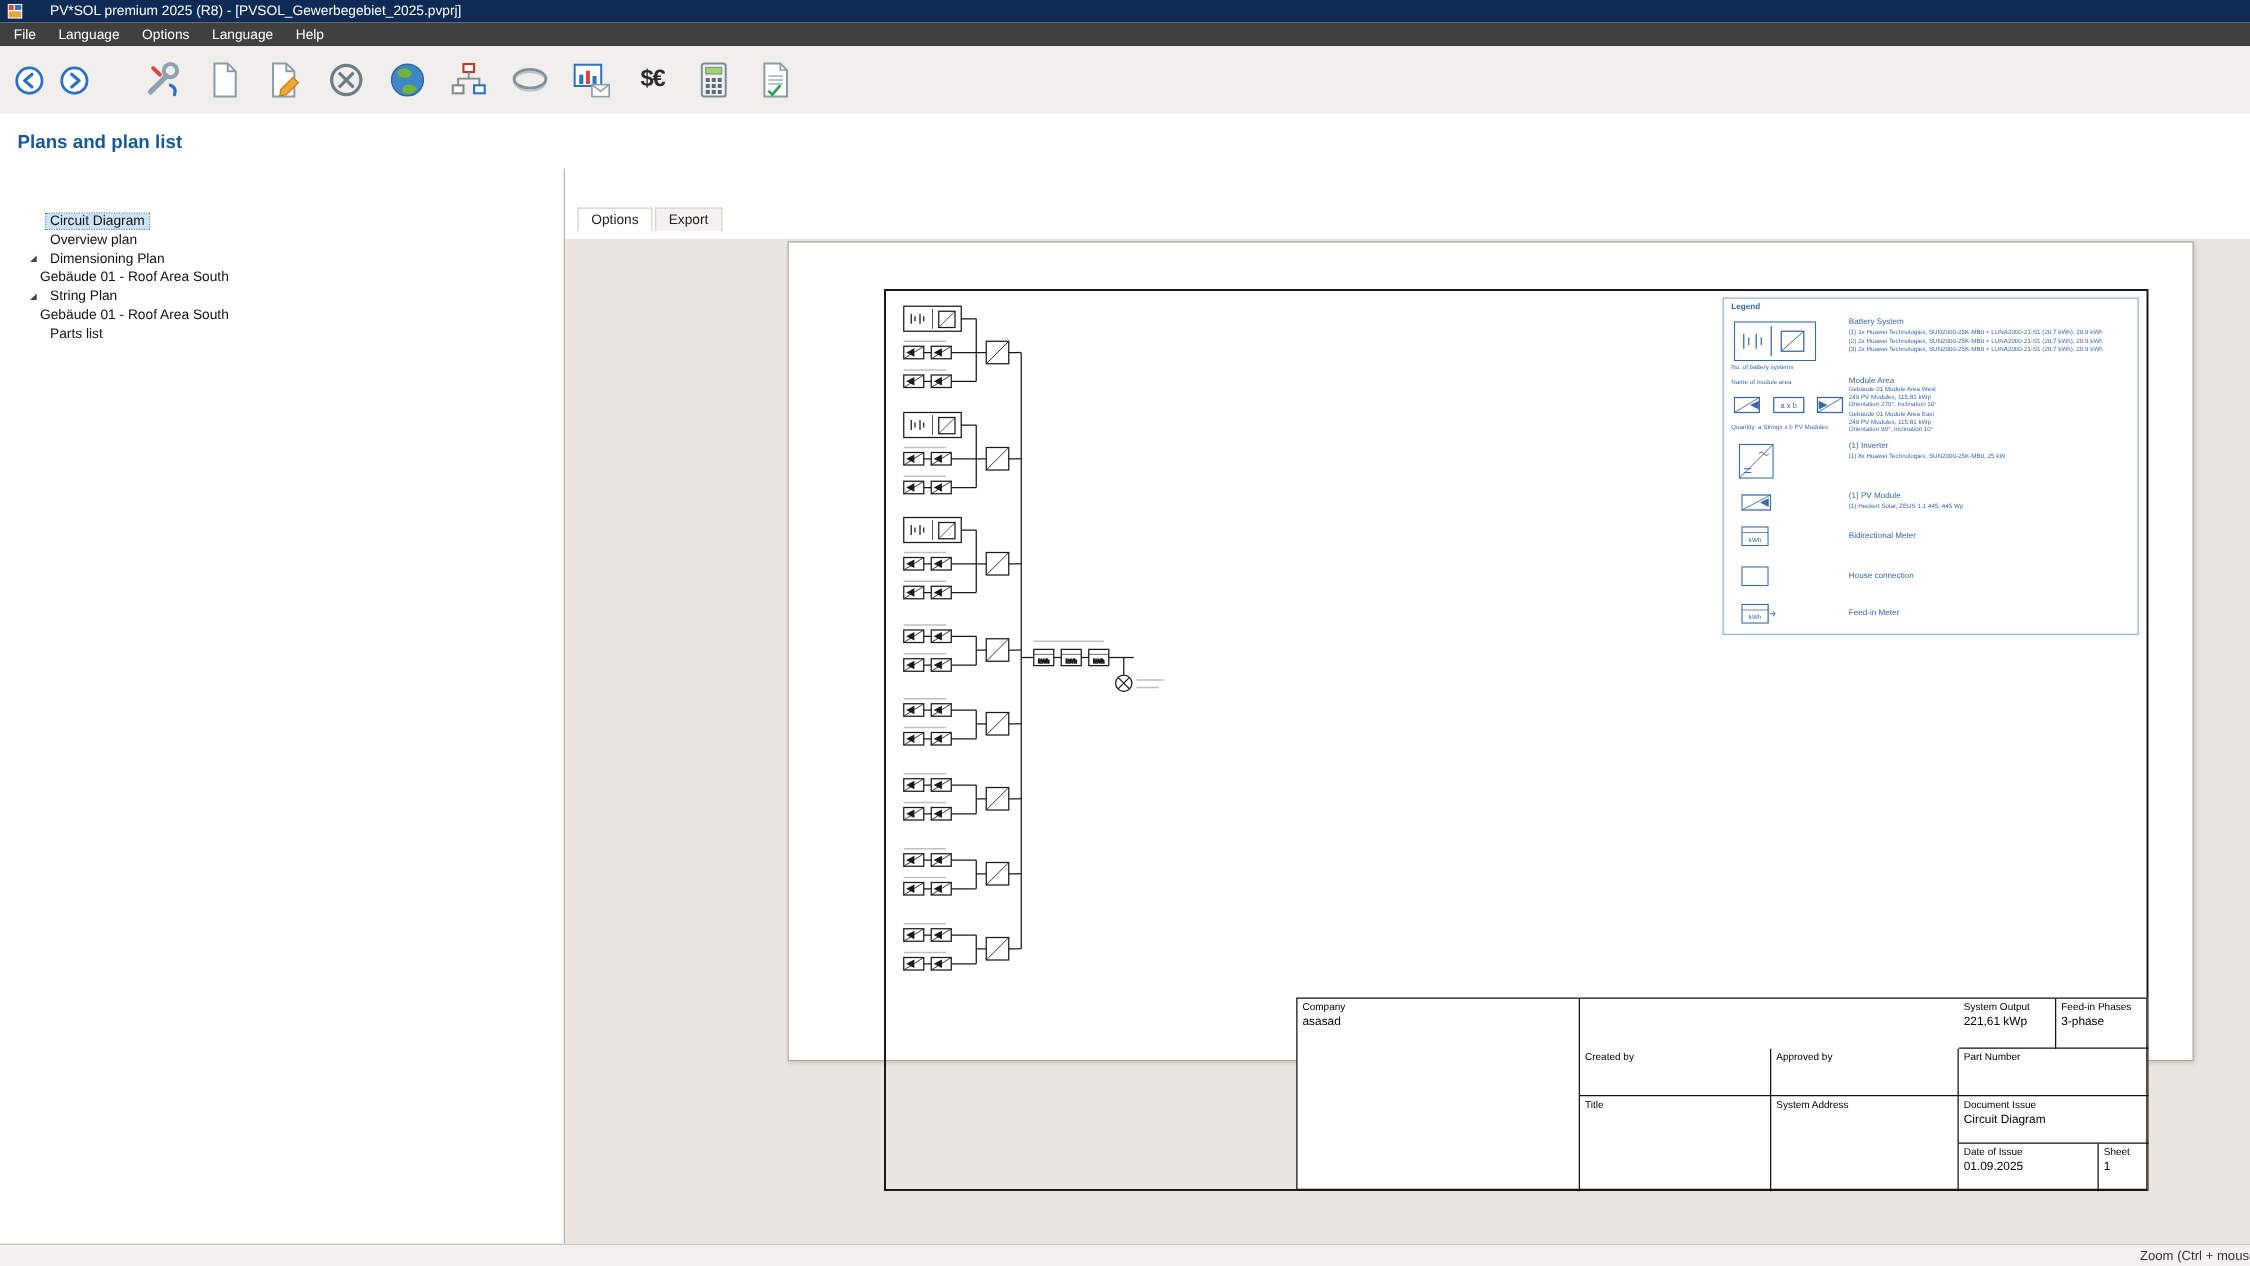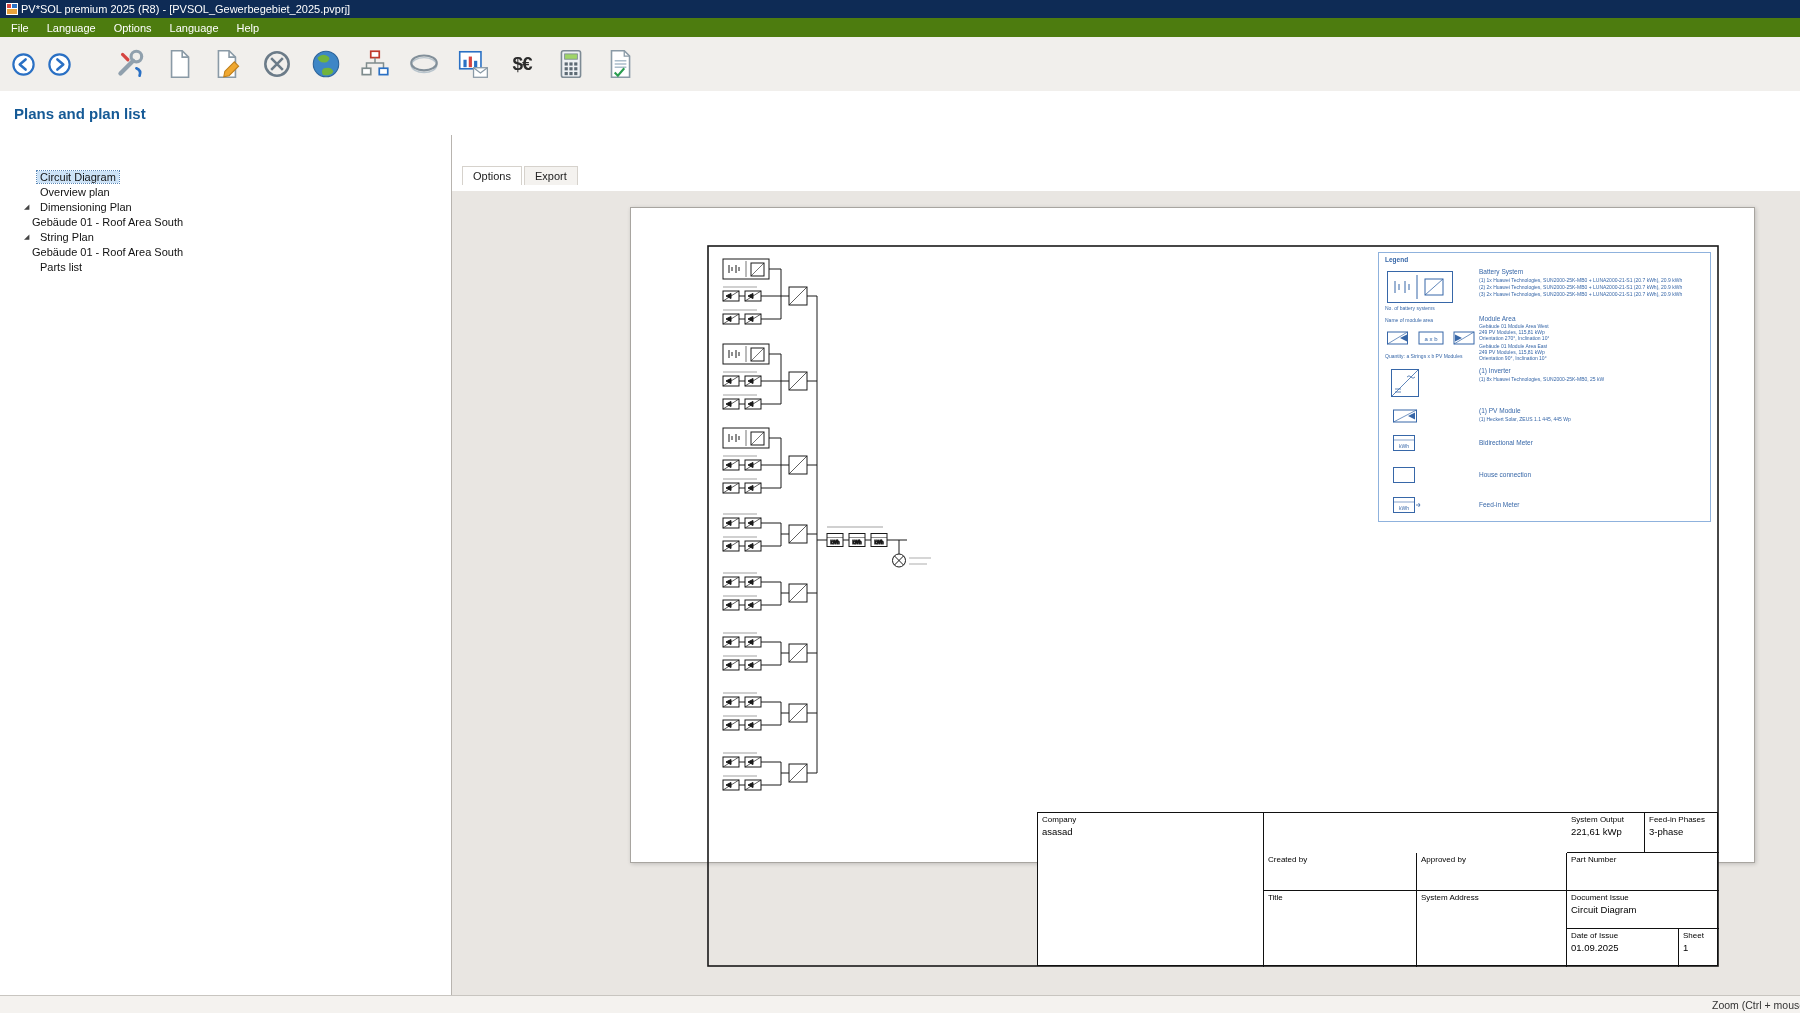--- a/index.html
+++ b/index.html
@@ -1,20 +1,20 @@
 <!DOCTYPE html>
 <html><head>
 <meta charset="utf-8">
 <style>
   *{margin:0;padding:0;box-sizing:border-box}
   html,body{width:1800px;height:1013px}
   body{font-family:"Liberation Sans",sans-serif;background:#fff;overflow:hidden;position:relative}
 
-  .titlebar{height:18px;background:#0e2b55;color:#fff;font-size:11px;display:flex;align-items:center;padding:0 6px;gap:3px}
-  .menubar{height:19px;background:#4d7c0f;color:#fff;font-size:11px;display:flex;align-items:center;padding-left:2px}
+  .titlebar{height:18px;background:#0e2b55;color:#fff;font-size:11px;display:flex;align-items:center;padding:0 6px;gap:22px}
+  .menubar{height:19px;background:#404040;color:#fff;font-size:11px;display:flex;align-items:center;padding-left:2px}
   .menu-item{padding:2px 9px;cursor:default}
 
   .toolbar{height:54px;background:#f1efec;display:flex;align-items:center;padding-left:10px}
   .nav-btn{width:27px;height:27px;margin-right:9px;display:flex;align-items:center;justify-content:center}
   .tb-btn{width:40px;height:40px;margin-right:9px;display:flex;align-items:center;justify-content:center}
   .tb-first{margin-left:28px}
   .currency{font-size:19px;font-weight:bold;color:#2b2b2b;letter-spacing:-1px}
 
   .page-title{height:44px;display:flex;align-items:center;padding-left:14px;font-size:15px;font-weight:bold;color:#155a96;background:#fff}
 
@@ -24,21 +24,21 @@
   .tree-item .twisty{width:13px;font-size:7px;color:#444;text-align:left}
   .tree-item.child{padding-left:16px}
   .tree-label{padding:0 3px}
   .tree-item.selected .tree-label{background:#cde3f7;outline:1px dotted #5b87b5}
 
   .main{flex:1;position:relative;background:#fff;overflow:hidden}
   .tabbar{height:56px;display:flex;align-items:flex-end;padding:0 0 6px 10px;gap:2px}
   .tab{font-size:11px;padding:3px 10px;color:#222;background:#f4f2ef;border:1px solid #d6d2cc;border-bottom:none;cursor:default}
   .tab.active{background:#fff}
   .viewport{position:absolute;top:56px;left:0;right:0;bottom:0;background:#e9e6e2;overflow:hidden}
-  .paper{position:absolute;left:178px;top:16px;width:1125px;height:656px;background:#fff;border:1px solid #a8a5a0;box-shadow:1px 1px 4px rgba(0,0,0,.18)}
+  .paper{position:absolute;left:178px;top:2px;width:1125px;height:656px;background:#fff;border:1px solid #a8a5a0;box-shadow:1px 1px 4px rgba(0,0,0,.18)}
   .circuit{position:absolute;left:0;top:0}
 
   .legend{position:absolute;left:747px;top:44px;width:333px;height:270px;border:1px solid #8fb2dd;color:#3767a8;background:#fff}
   .lg-title{position:absolute;left:6px;top:3px;font-size:6.5px;font-weight:bold}
   .lg-head{position:absolute;font-size:6.5px;white-space:nowrap}
   .lg-line{position:absolute;font-size:5px;white-space:nowrap;max-width:230px;overflow:hidden}
   .lg-cap{position:absolute;font-size:5px;line-height:1.3;width:88px}
   .lg-icon{position:absolute}
 
   .titleblock{position:absolute;left:406px;top:604px;width:681px;height:154px;border:1.5px solid #111;background:#fff;color:#000}

